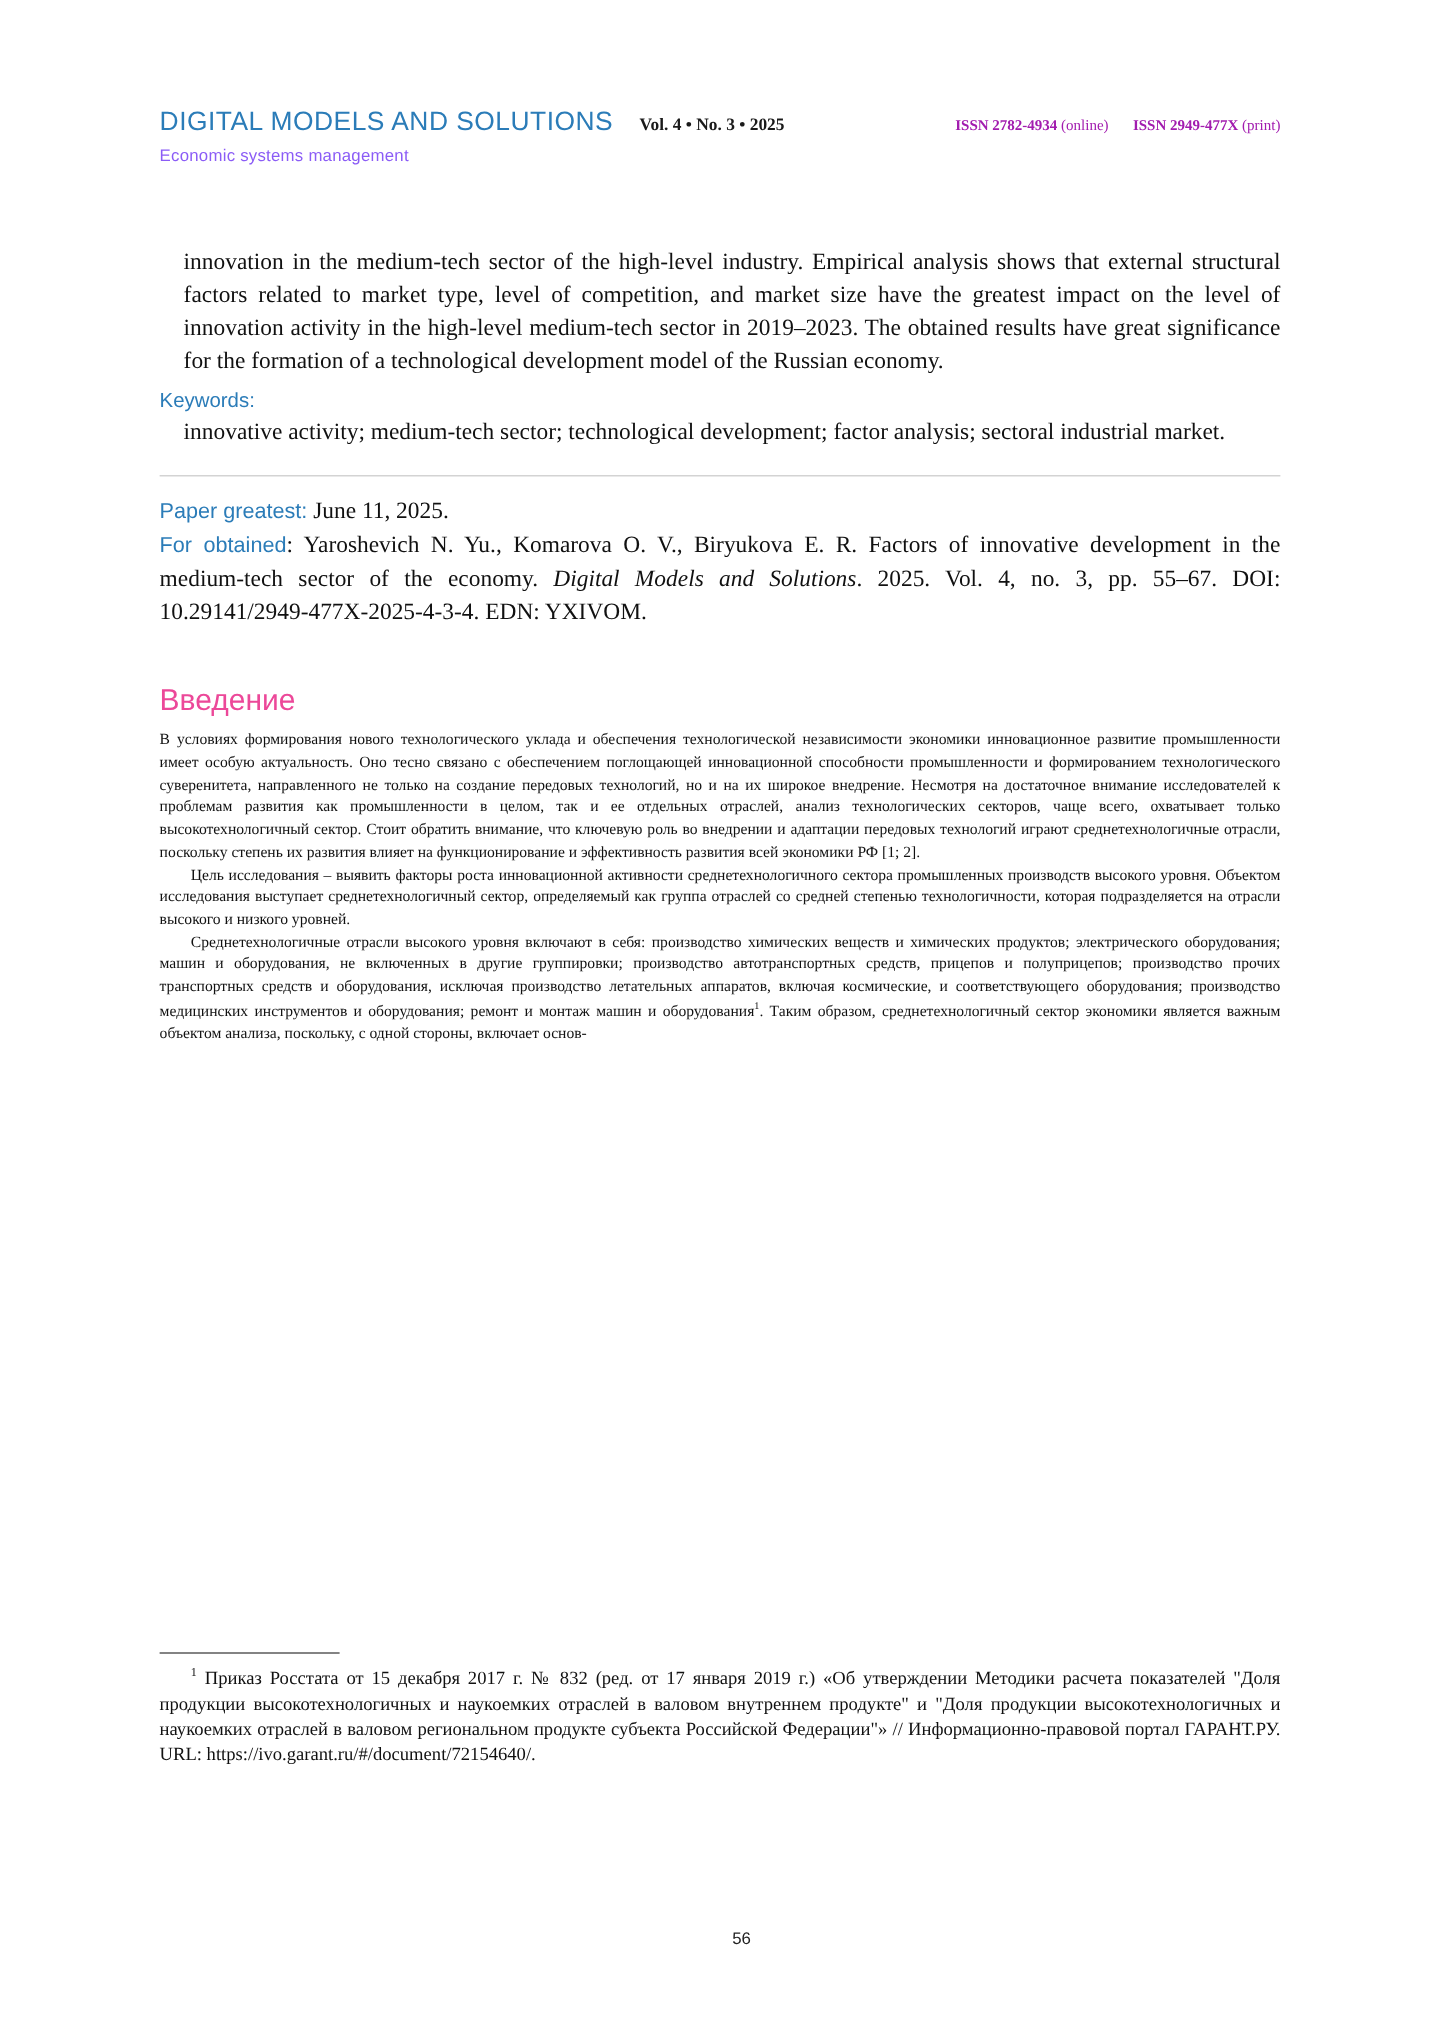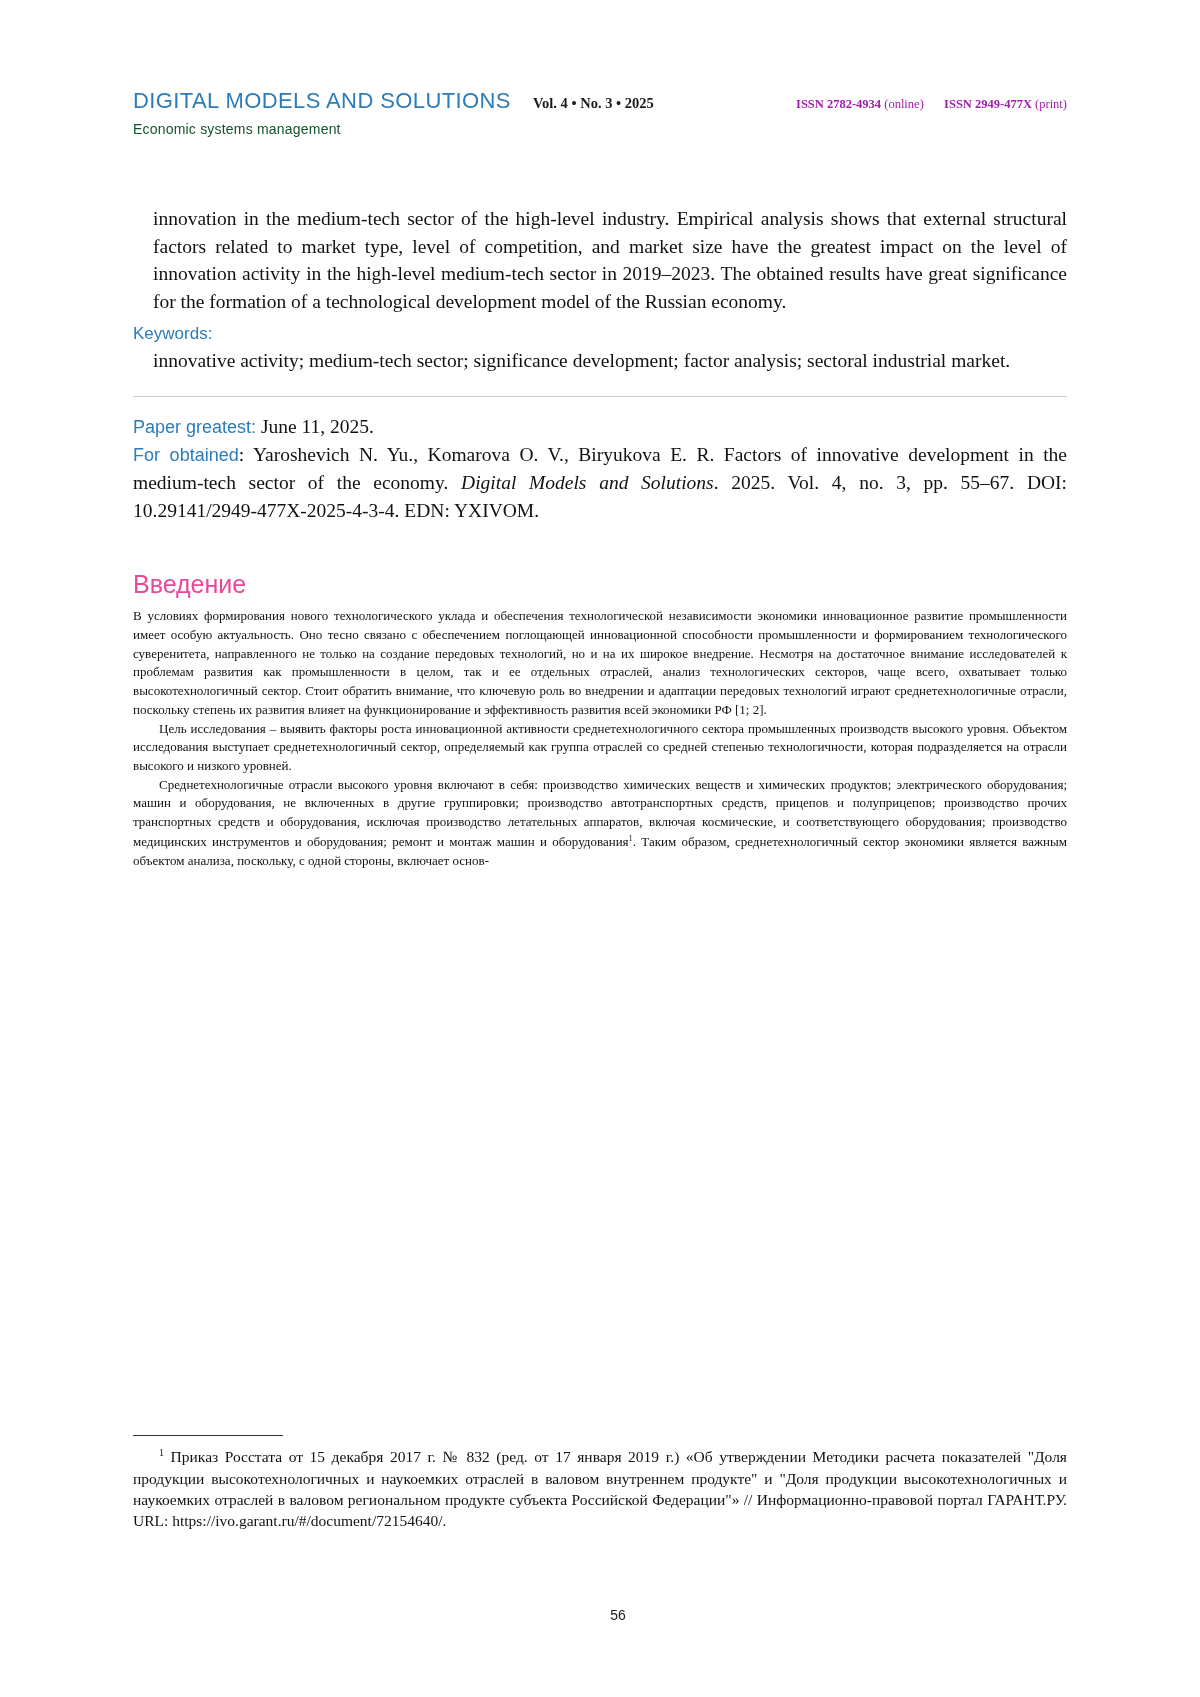--- a/index.html
+++ b/index.html
@@ -55,21 +55,21 @@
     font-family: "Liberation Serif", serif;
     font-size: 12.5px;
     color: #a21caf;
     white-space: nowrap;
   }
   .issn-block b { font-weight: bold; }
   .issn-gap { display: inline-block; width: 14px; }
   .section-name {
     font-family: "Liberation Sans", sans-serif;
     font-size: 14px;
-    color: #14532d;
+    color: #8b5cf6;
     margin-top: 7px;
     letter-spacing: 0.2px;
   }
 
   
   .content {
     position: absolute;
     left: 133px;
     top: 205px;
     width: 934px;
@@ -127,21 +127,21 @@
     margin-top: 0;
   }
   .indent { text-indent: 26px; }
 
   sup { font-size: 0.65em; vertical-align: super; }
 
   
   .footnote-wrap {
     position: absolute;
     left: 133px;
-    top: 1435px;
+    top: 1377px;
     width: 934px;
   }
   .footnote-rule {
     width: 150px;
     height: 1px;
     background: #333;
     margin-bottom: 10px;
   }
   .footnote {
     font-size: 15.5px;
@@ -182,21 +182,21 @@
     <div class="section-name">Economic systems management</div>
   </div>
 
   <div class="content">
 
     <p class="abstract-tail">innovation in the medium-tech sector of the high-level industry. Empirical analysis shows that external structural factors related to market type, level of competition, and market size have the greatest impact on the level of innovation activity in the high-level medium-tech sector in 2019–2023. The obtained results have great significance for the formation of a technological development model of the Russian economy.</p>
 
     <div class="keywords-head">
       <span class="label-blue">Keywords:</span>
     </div>
-    <p class="keywords-text">innovative activity; medium-tech sector; significance development; factor analysis; sectoral industrial market.</p>
+    <p class="keywords-text">innovative activity; medium-tech sector; technological development; factor analysis; sectoral industrial market.</p>
 
     <div class="rule"></div>
 
     <p class="meta-line">
       <span class="label-blue">Paper greatest:</span><span> June 11, 2025.</span>
     </p>
 
     <p class="meta-line">
       <span class="label-blue">For obtained</span><span>: Yaroshevich N. Yu., Komarova O. V., Biryukova E. R. Factors of innovative development in the medium-tech sector of the economy. </span><span class="it">Digital Models and Solutions</span><span>. 2025. Vol. 4, no. 3, pp. 55–67. DOI: 10.29141/2949-477X-2025-4-3-4. EDN: YXIVOM.</span>
     </p>

